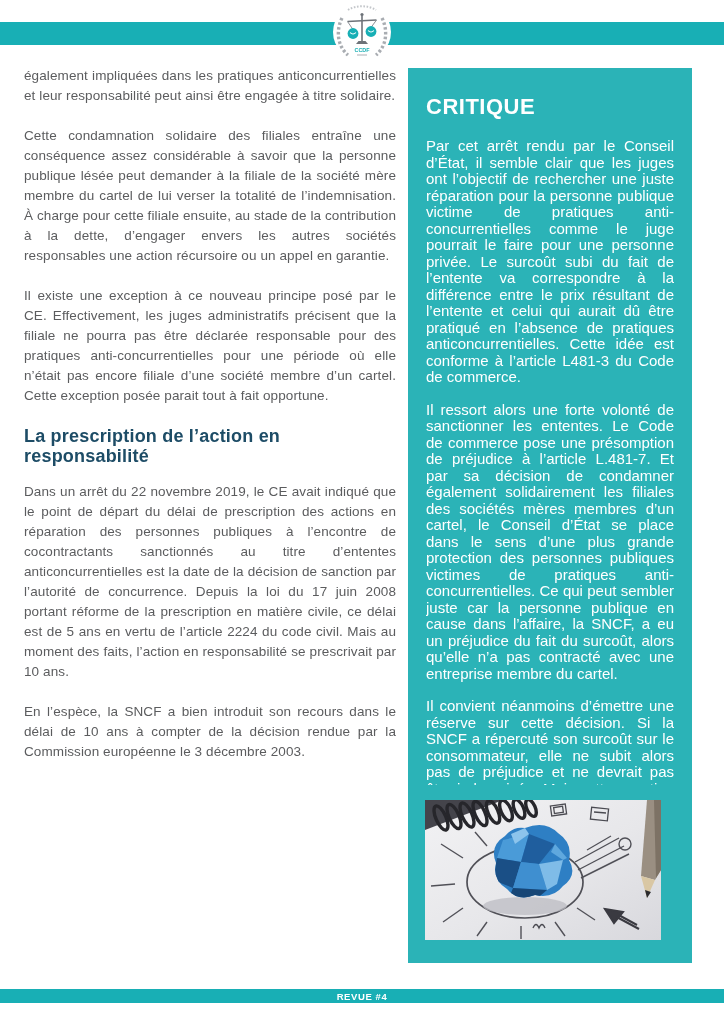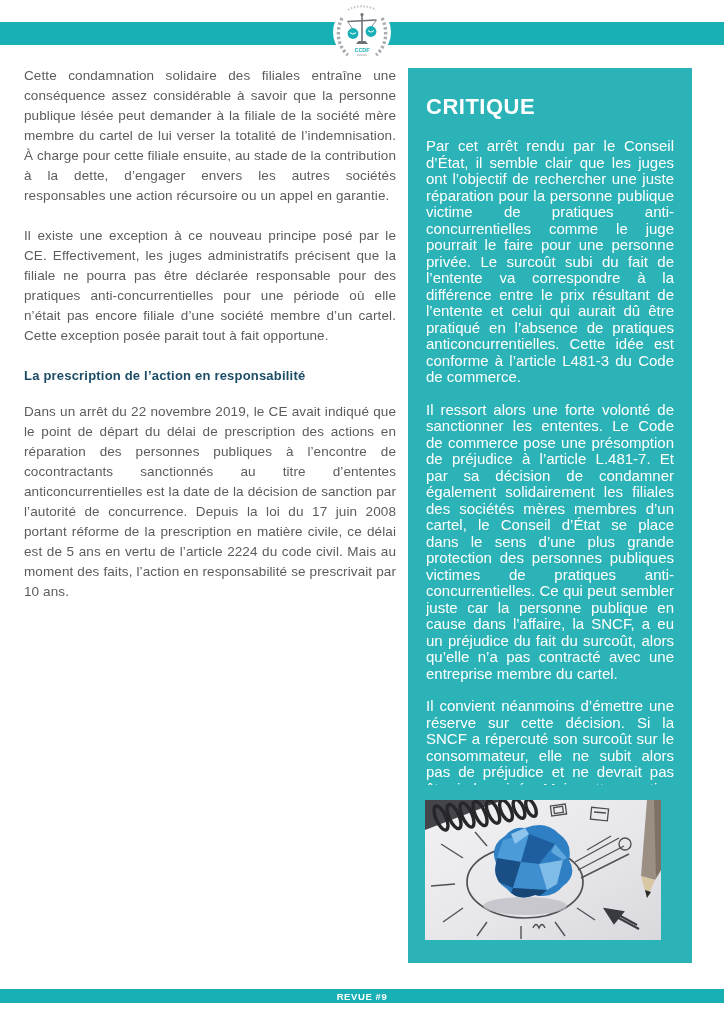--- a/index.html
+++ b/index.html
@@ -19,21 +19,21 @@
   .top-bar{position:absolute;left:0;top:22px;width:724px;height:23px;background:var(--accent);}
   .logo-wrap{position:absolute;left:332px;top:2px;width:60px;height:62px;z-index:2;}
   
   .left-col{
     position:absolute;left:24px;top:66px;width:372px;
     color:var(--body-text);font-size:13.5px;line-height:20px;text-align:justify;
     letter-spacing:.1px;
   }
   .left-col p{margin-bottom:20px;}
   .left-col h3{
-    color:var(--heading);font-size:13px;line-height:20px;
+    color:var(--heading);font-size:18px;line-height:20px;
     margin:4px 0 16px 0;letter-spacing:.2px;text-align:left;
   }
   
   .sidebar{
     position:absolute;left:408px;top:68px;width:284px;height:895px;
     background:var(--sidebar-bg);color:#ffffff;
   }
   .sidebar-title{
     position:absolute;left:18px;top:26px;
     font-size:22px;font-weight:bold;letter-spacing:.5px;color:#ffffff;
@@ -75,24 +75,26 @@
     <circle cx="39" cy="29.5" r="5.4" fill="#18AFB5"></circle>
     <path d="M18.2,30.5 a3.4,3.4 0 0 0 5.6,0" fill="none" stroke="#ffffff" stroke-width="1.1"></path>
     <path d="M36.2,28.5 a3.4,3.4 0 0 0 5.6,0" fill="none" stroke="#ffffff" stroke-width="1.1"></path>
     <path d="M24,42 h12 l-2.5,-3 h-7 z" fill="#6d7278"></path>
     <text x="30" y="49.5" text-anchor="middle" font-family="Liberation Sans, sans-serif" font-size="5.4" font-weight="bold" fill="#18AFB5">CCDF</text>
     <line x1="25" y1="53" x2="35" y2="53" stroke="#c3c6ca" stroke-width="1.4"></line>
   </svg>
 </div>
 
 <div class="left-col">
+  <p>également impliquées dans les pratiques anticoncurrentielles et leur responsabilité peut ainsi être engagée à titre solidaire.</p>
   <p>Cette condamnation solidaire des filiales entraîne une conséquence assez considérable à savoir que la personne publique lésée peut demander à la filiale de la société mère membre du cartel de lui verser la totalité de l’indemnisation. À charge pour cette filiale ensuite, au stade de la contribution à la dette, d’engager envers les autres sociétés responsables une action récursoire ou un appel en garantie.</p>
   <p>Il existe une exception à ce nouveau principe posé par le CE. Effectivement, les juges administratifs précisent que la filiale ne pourra pas être déclarée responsable pour des pratiques anti-concurrentielles pour une période où elle n’était pas encore filiale d’une société membre d’un cartel. Cette exception posée parait tout à fait opportune.</p>
   <h3>La prescription de l’action en responsabilité</h3>
   <p>Dans un arrêt du 22 novembre 2019, le CE avait indiqué que le point de départ du délai de prescription des actions en réparation des personnes publiques à l’encontre de cocontractants sanctionnés au titre d’ententes anticoncurrentielles est la date de la décision de sanction par l’autorité de concurrence. Depuis la loi du 17 juin 2008 portant réforme de la prescription en matière civile, ce délai est de 5 ans en vertu de l’article 2224 du code civil. Mais au moment des faits, l’action en responsabilité se prescrivait par 10 ans.</p>
+  <p>En l’espèce, la SNCF a bien introduit son recours dans le délai de 10 ans à compter de la décision rendue par la Commission européenne le 3 décembre 2003.</p>
 </div>
 
 <aside class="sidebar">
   <h2 class="sidebar-title">CRITIQUE</h2>
   <div class="sidebar-text">
     <p>Par cet arrêt rendu par le Conseil d’État, il semble clair que les juges ont l’objectif de rechercher une juste réparation pour la personne publique victime de pratiques anti-concurrentielles comme le juge pourrait le faire pour une personne privée. Le surcoût subi du fait de l’entente va correspondre à la différence entre le prix résultant de l’entente et celui qui aurait dû être pratiqué en l’absence de pratiques anticoncurrentielles. Cette idée est conforme à l’article L481-3 du Code de commerce.</p>
     <p>Il ressort alors une forte volonté de sanctionner les ententes. Le Code de commerce pose une présomption de préjudice à l’article L.481-7. Et par sa décision de condamner également solidairement les filiales des sociétés mères membres d’un cartel, le Conseil d’État se place dans le sens d’une plus grande protection des personnes publiques victimes de pratiques anti-concurrentielles. Ce qui peut sembler juste car la personne publique en cause dans l’affaire, la SNCF, a eu un préjudice du fait du surcoût, alors qu’elle n’a pas contracté avec une entreprise membre du cartel.</p>
     <p>Il convient néanmoins d’émettre une réserve sur cette décision. Si la SNCF a répercuté son surcoût sur le consommateur, elle ne subit alors pas de préjudice et ne devrait pas être indemnisée. Mais cette question de la répercussion du surcoût n’est pas évoqué fait la décision de la Haute juridiction.</p>
   </div>
 
@@ -174,14 +176,14 @@
 
     <g stroke="#3a3a41" stroke-width="2" fill="none">
       <line x1="214" y1="129" x2="188" y2="115"></line>
       <line x1="212" y1="125" x2="190" y2="113"></line>
       <polygon points="180,109 198,112 189,123" fill="#3a3a41"></polygon>
     </g>
   </svg>
 </aside>
 
 <div class="footer-bar">
-  <span class="footer-label">REVUE #9</span>
+  <span class="footer-label">REVUE #4</span>
 </div>
 
 </body></html>

